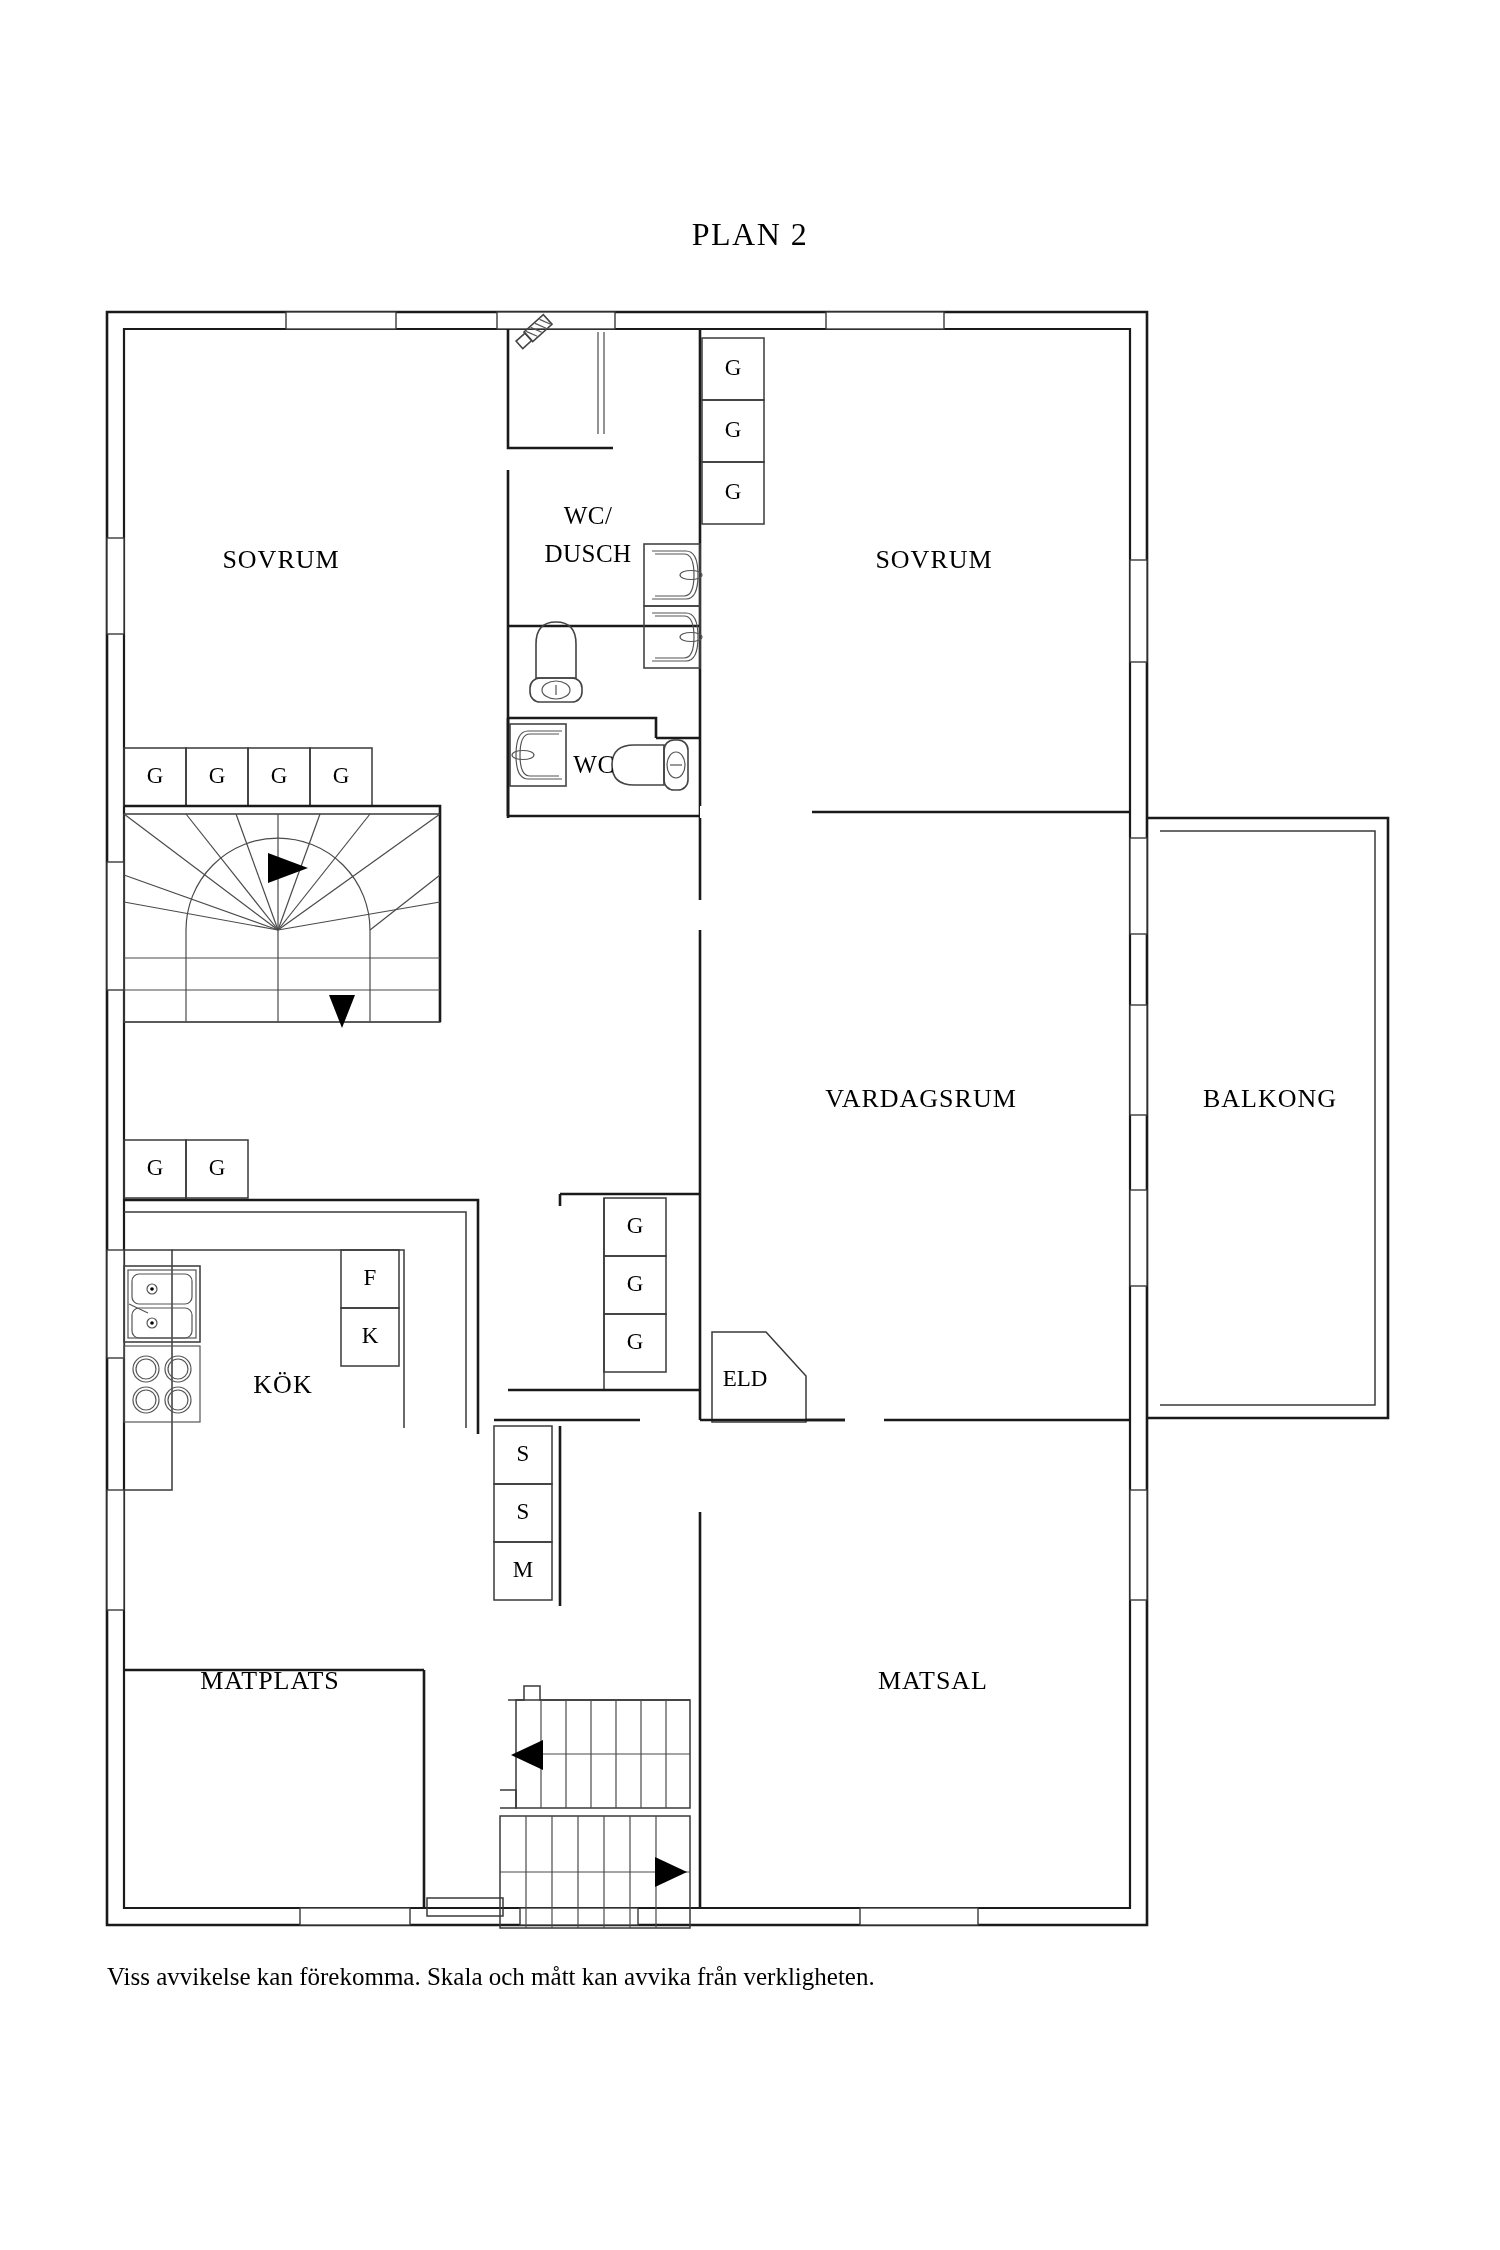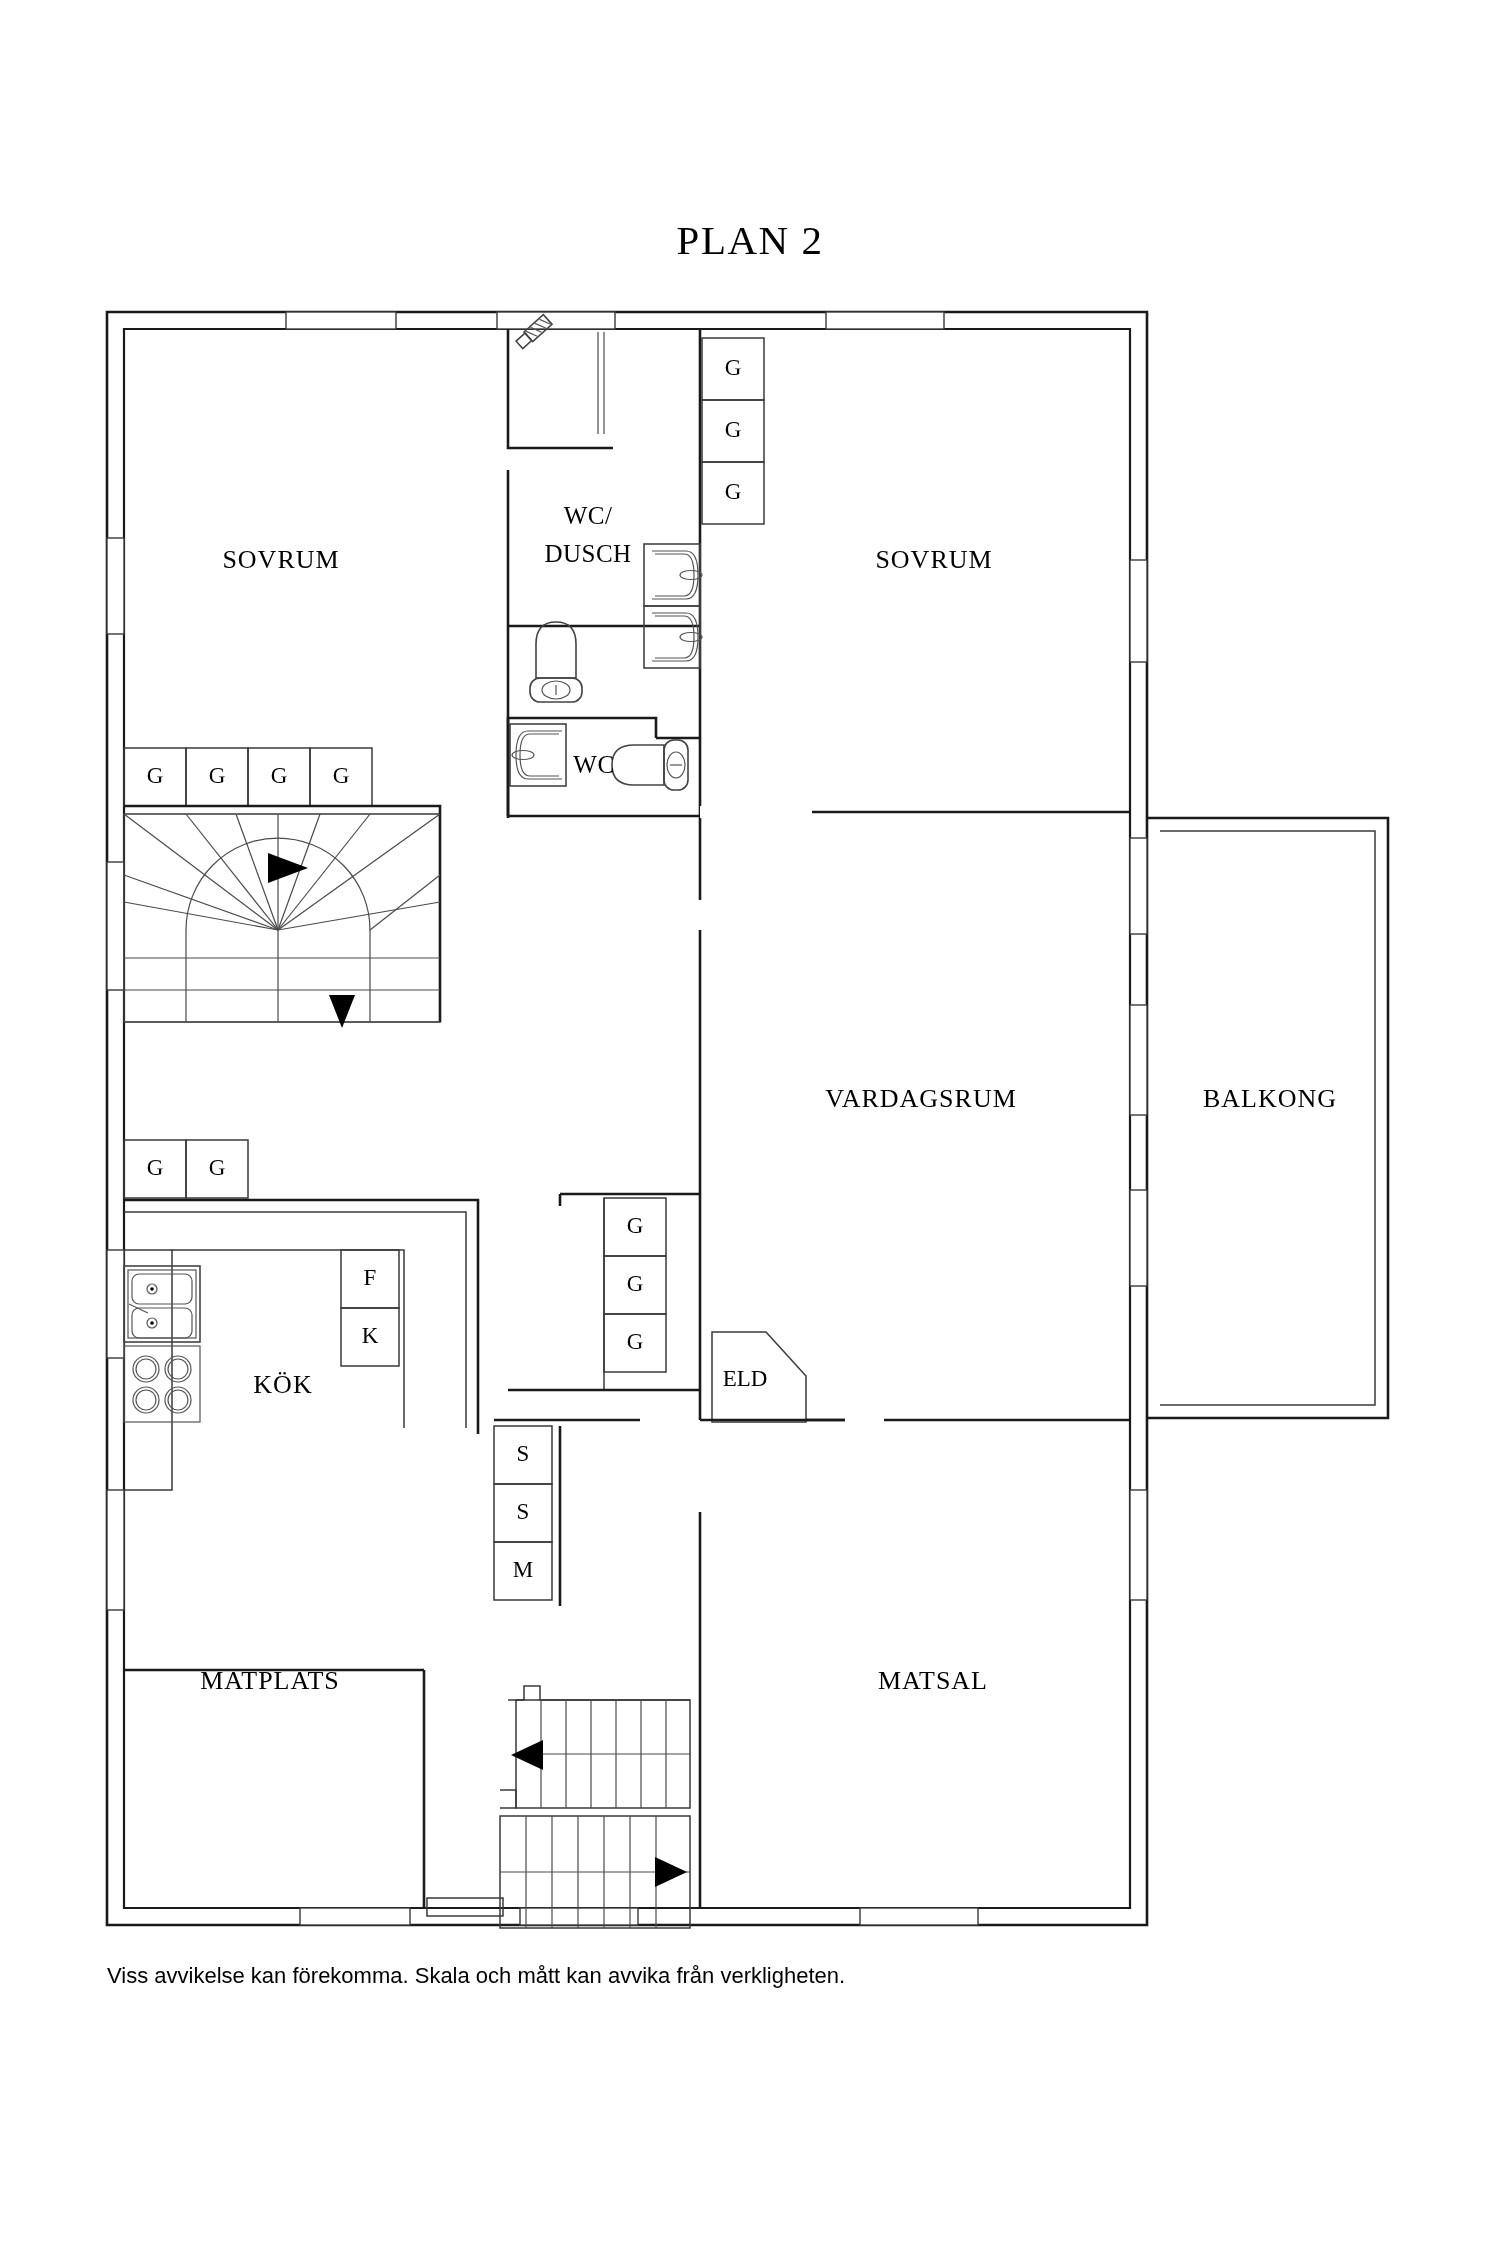--- a/index.html
+++ b/index.html
@@ -21,30 +21,30 @@
     height: 2250px;
     background: #ffffff;
   }
   #plan-title {
     position: absolute;
     left: 0;
     top: 216px;
     width: 1500px;
     text-align: center;
     font-family: "Liberation Serif", serif;
-    font-size: 41px;
+    font-size: 32px;
     letter-spacing: 1.5px;
     color: #000000;
   }
   #plan-disclaimer {
     position: absolute;
     left: 107px;
     top: 1963px;
-    font-family: Liberation Sans, sans-serif;
-    font-size: 22px;
+    font-family: Liberation Serif, serif;
+    font-size: 25px;
     color: #000000;
     white-space: nowrap;
   }
   svg#floorplan {
     position: absolute;
     left: 0;
     top: 0;
   }
   .rlabel {
     font-family: "Liberation Serif", serif;

